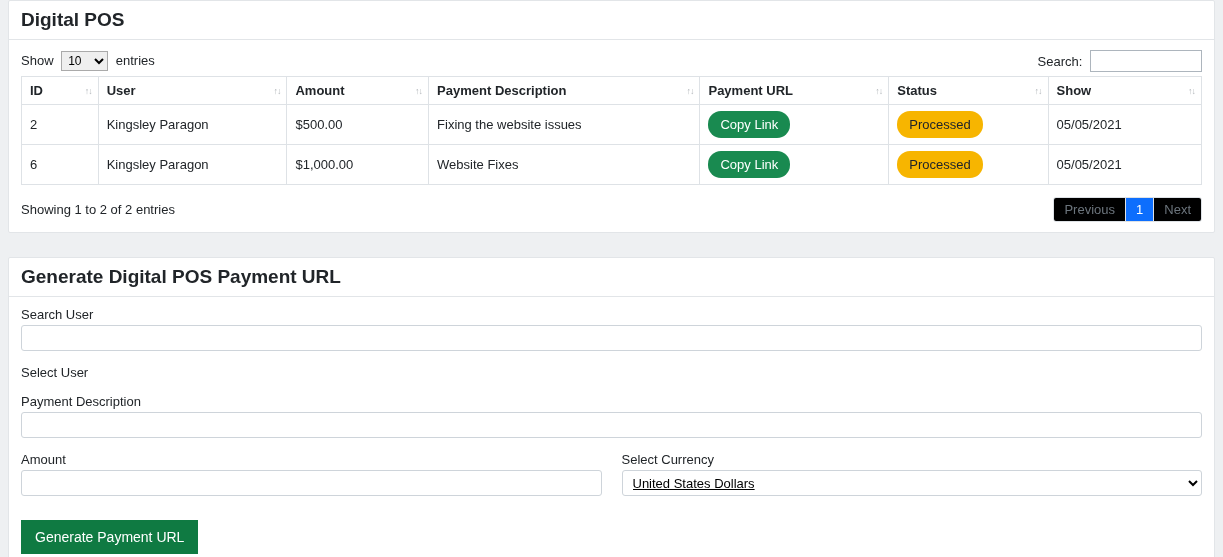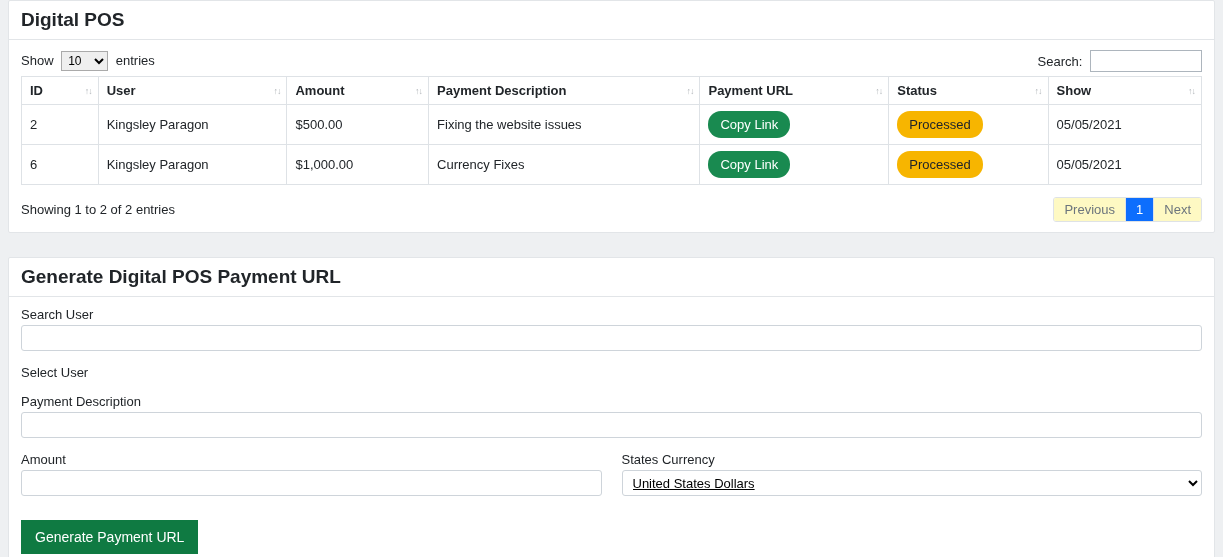--- a/index.html
+++ b/index.html
@@ -99,21 +99,21 @@
   .pagination {
     display: flex;
     border: 1px solid #dee2e6;
     border-radius: 3px;
     overflow: hidden;
   }
   .pagination .page {
     padding: 4px 10px;
     font-size: 13px;
     color: #6c757d;
-    background: #fef9c3;
+    background: #000000;
     border-left: 1px solid #dee2e6;
     cursor: pointer;
   }
   .pagination .page:first-child { border-left: none; }
   .pagination .page.active { background: #0d6efd; color: #fff; }
   
   .form-row {
     margin-bottom: 14px;
   }
   .form-row label {
@@ -198,21 +198,21 @@
             <td>$500.00</td>
             <td>Fixing the website issues</td>
             <td><button class="btn btn-green">Copy Link</button></td>
             <td><span class="btn btn-yellow">Processed</span></td>
             <td>05/05/2021</td>
           </tr>
           <tr>
             <td>6</td>
             <td>Kingsley Paragon</td>
             <td>$1,000.00</td>
-            <td>Currency Fixes</td>
+            <td>Website Fixes</td>
             <td><button class="btn btn-green">Copy Link</button></td>
             <td><span class="btn btn-yellow">Processed</span></td>
             <td>05/05/2021</td>
           </tr>
         </tbody>
     </table>
 
     <div class="dt-bottom">
       <div>Showing 1 to 2 of 2 entries</div>
       <div class="pagination">
@@ -243,21 +243,21 @@
       <label>Payment Description</label>
       <input class="form-control" type="text" style="">
     </div>
 
     <div class="two-col">
       <div class="form-row">
         <label>Amount</label>
         <input class="form-control" type="text" style="">
       </div>
       <div class="form-row">
-        <label>States Currency</label>
+        <label>Select Currency</label>
         <select class="form-control" id="currency-select"><option>United States Dollars</option></select>
       </div>
     </div>
   </div>
   <div class="submit-wrap">
     <button class="submit-btn">Generate Payment URL</button>
   </div>
 </div>
 
 </body></html>

